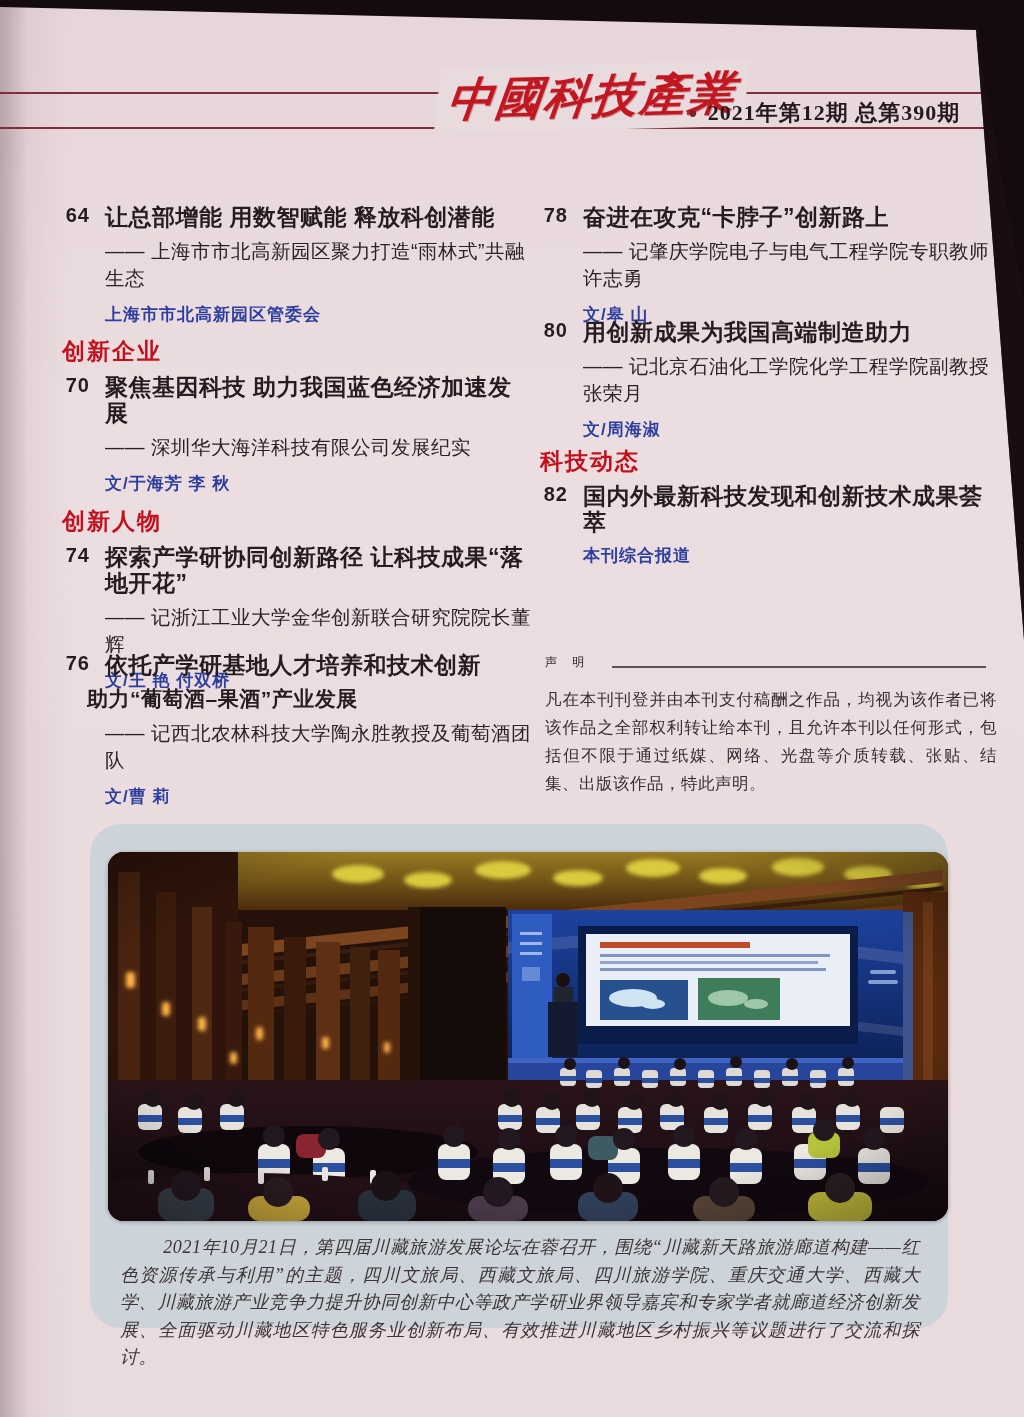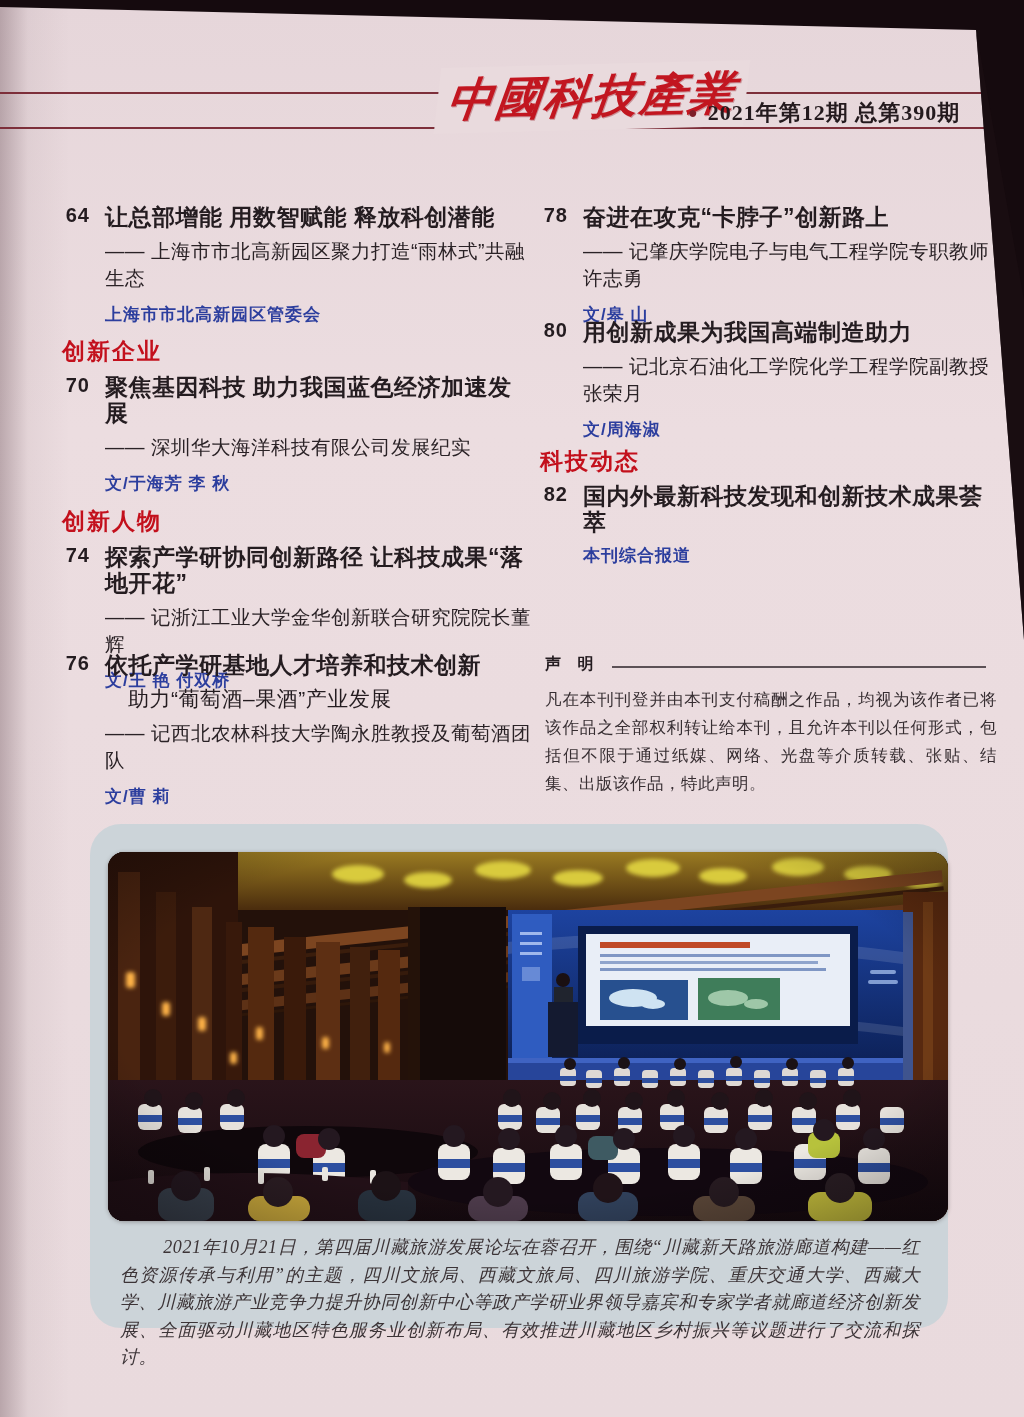--- a/index.html
+++ b/index.html
@@ -41,37 +41,37 @@
   }
   .masthead-issue .bullet{color:#7d1f28;font-size:16px;line-height:1;}
 
   .section-h{
     position:absolute;font-size:23px;font-weight:bold;color:#c3101c;letter-spacing:2px;
   }
   .entry{position:absolute;color:#241c20;}
   .entry .line1{display:flex;align-items:flex-start;gap:15px;}
   .entry .num{font-weight:bold;font-size:20px;letter-spacing:1px;min-width:28px;text-align:right;}
   .entry .title{font-weight:bold;font-size:23px;letter-spacing:.5px;line-height:26px;}
-  .entry .title2{font-weight:normal;font-size:21px;letter-spacing:.5px;line-height:26px;margin-left:66px;margin-top:8px;}
+  .entry .title2{font-weight:bold;font-size:21px;letter-spacing:.5px;line-height:26px;margin-left:25px;margin-top:8px;}
   .entry .sub{font-weight:normal;font-size:19.5px;letter-spacing:.5px;margin-left:43px;margin-top:8px;color:#2a2226;}
   .entry .auth{font-weight:bold;font-size:17px;color:#2c3e9e;margin-left:43px;margin-top:11px;letter-spacing:1px;}
 
   .cover-box{
     position:absolute;left:545px;top:563px;width:440px;height:84px;
     border:1.5px dotted #8f8387;box-sizing:border-box;
     padding:10px 0 0 20px;
   }
   .cover-box .cline{
     font-family:"Liberation Serif",serif;font-style:italic;
     font-size:20px;color:#32292d;line-height:32px;letter-spacing:1px;
   }
 
   .stmt-label{
     position:absolute;left:545px;top:648px;
-    font-size:16px;font-weight:bold;color:#241c20;letter-spacing:6px;
+    font-size:12px;font-weight:normal;color:#241c20;letter-spacing:6px;
   }
   .stmt-rule{position:absolute;left:612px;top:660px;width:374px;height:1.5px;background:#5c5156;}
   .stmt-text{
     position:absolute;left:545px;top:680px;width:452px;
     font-family:Liberation Serif, serif;
     font-size:16.5px;line-height:28px;color:#372e32;text-align:justify;letter-spacing:.5px;
   }
 
   .photo-panel{
     position:absolute;left:90px;top:818px;width:858px;height:504px;

